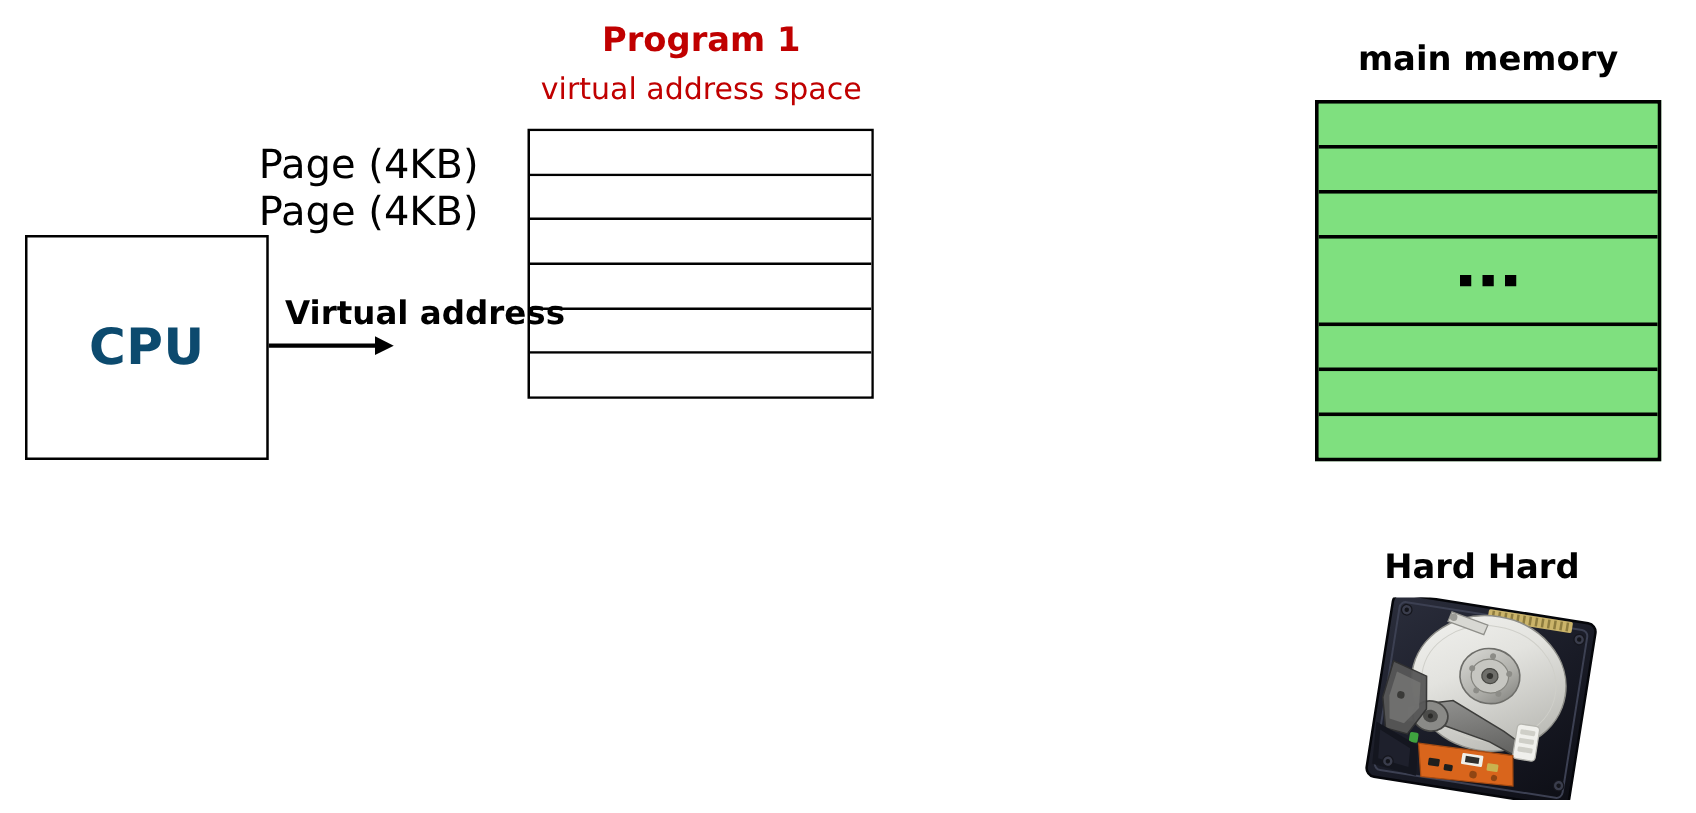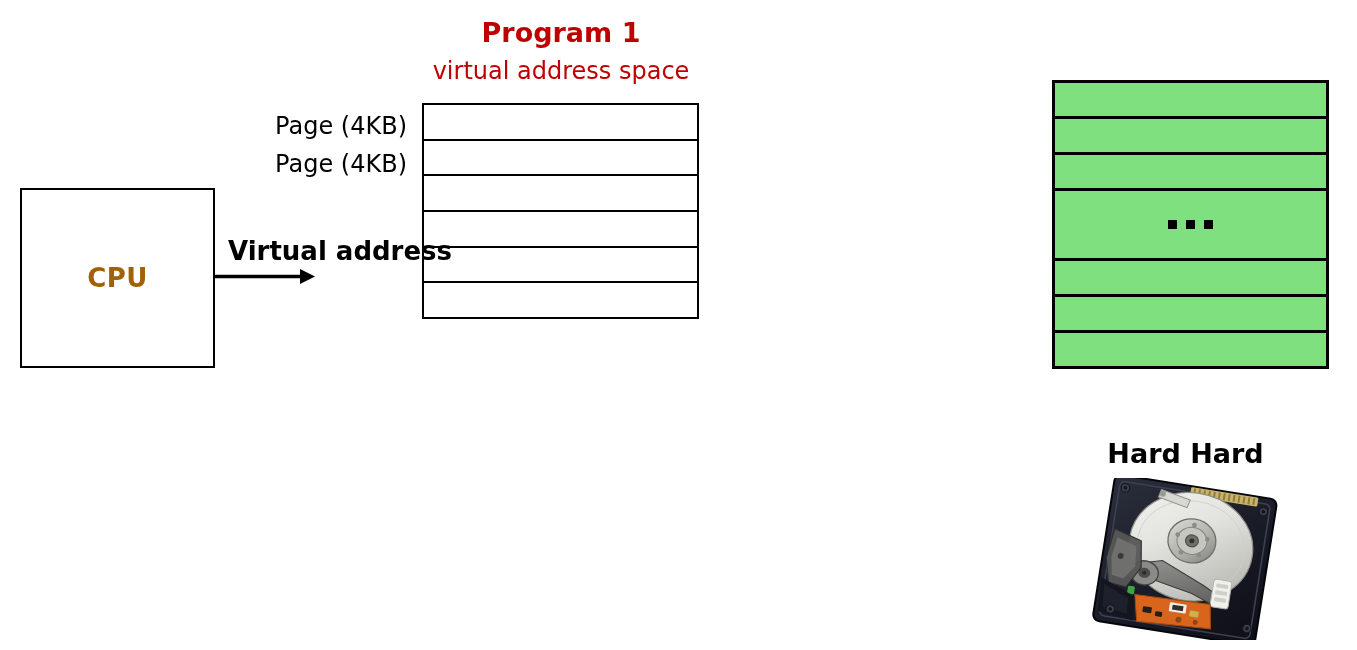--- a/index.html
+++ b/index.html
@@ -68,22 +68,22 @@
     background: #ffffff;
   }
   .vas-row:last-child {
     border-bottom: none;
   }
 
   
   .page-label {
     position: absolute;
     width: 200px;
-    text-align: right;
-    font-size: 24px;
+    text-align: left;
+    font-size: 32px;
     font-weight: normal;
     color: #000000;
     white-space: nowrap;
   }
   .page-label-0 { left: 207px; top: 112px; }
   .page-label-1 { left: 207px; top: 150px; }
 
   
   .cpu-box {
     position: absolute;
@@ -92,23 +92,23 @@
     width: 195px;
     height: 180px;
     box-sizing: border-box;
     border: 2px solid #000000;
     background: #ffffff;
     display: flex;
     align-items: center;
     justify-content: center;
   }
   .cpu-label {
-    font-size: 26px;
-    font-weight: bold;
-    color: #a16207;
+    font-size: 40px;
+    font-weight: bold;
+    color: #0c4a6e;
     letter-spacing: 0.5px;
   }
 
   
   .va-label {
     position: absolute;
     left: 228px;
     top: 236px;
     font-size: 26px;
     font-weight: bold;
@@ -222,20 +222,21 @@
   <div class="cpu-box">
     <span class="cpu-label">CPU</span>
   </div>
 
   <div class="va-label">Virtual address</div>
   <svg class="va-arrow" viewBox="0 0 115 30">
     <line x1="5" y1="14.5" x2="93" y2="14.5" stroke="#000000" stroke-width="3.5"></line>
     <polygon points="90,7 105,14.5 90,22" fill="#000000"></polygon>
   </svg>
 
+  <div class="mm-title">main memory</div>
 
   <div class="mm-box">
     <div class="mm-row normal"></div>
     <div class="mm-row normal"></div>
     <div class="mm-row normal"></div>
     <div class="mm-row tall">
       <span class="mm-ellipsis">
         <span class="mm-dot"></span>
           <span class="mm-dot"></span>
           <span class="mm-dot"></span>

